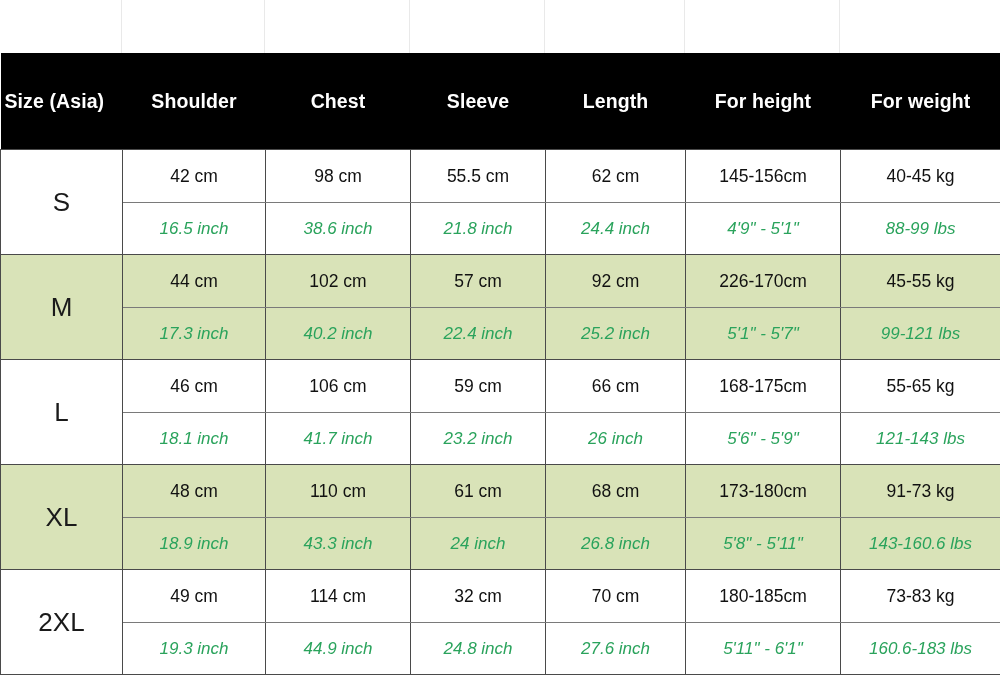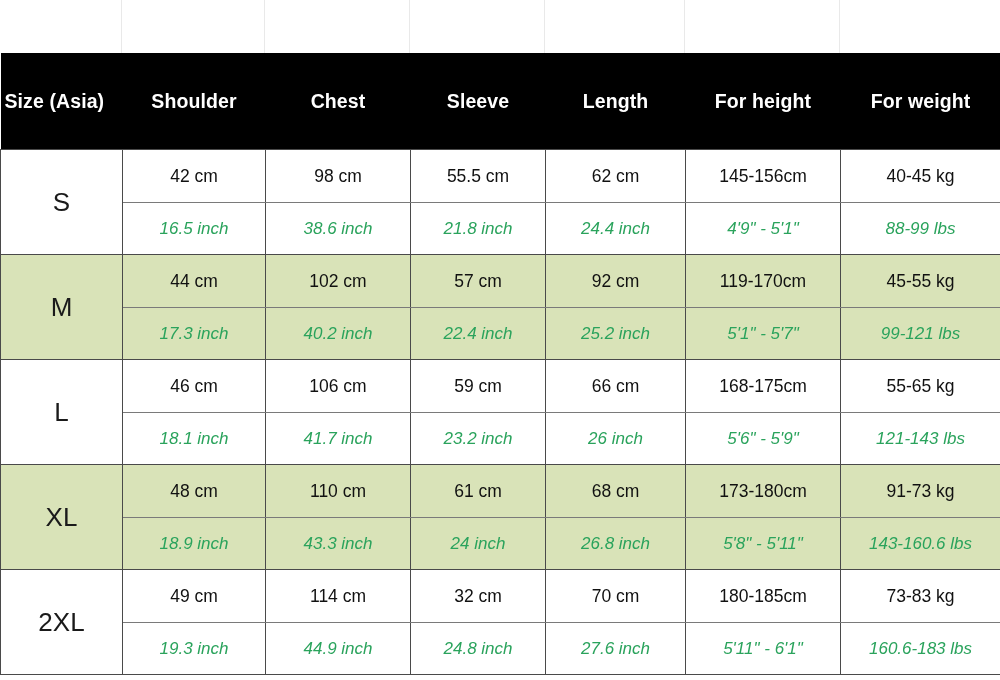--- a/index.html
+++ b/index.html
@@ -162,21 +162,21 @@
           <td class="in-cell">24.4 inch</td>
           <td class="in-cell">4'9" - 5'1"</td>
           <td class="in-cell">88-99 lbs</td>
         </tr>
         <tr class="shaded">
           <td class="size-cell" rowspan="2">M</td>
           <td class="cm-cell">44 cm</td>
           <td class="cm-cell">102 cm</td>
           <td class="cm-cell">57 cm</td>
           <td class="cm-cell">92 cm</td>
-          <td class="cm-cell">119-170cm</td>
+          <td class="cm-cell">226-170cm</td>
           <td class="cm-cell">45-55 kg</td>
         </tr>
         <tr class="shaded">
           <td class="in-cell">17.3 inch</td>
           <td class="in-cell">40.2 inch</td>
           <td class="in-cell">22.4 inch</td>
           <td class="in-cell">25.2 inch</td>
           <td class="in-cell">5'1" - 5'7"</td>
           <td class="in-cell">99-121 lbs</td>
         </tr>

